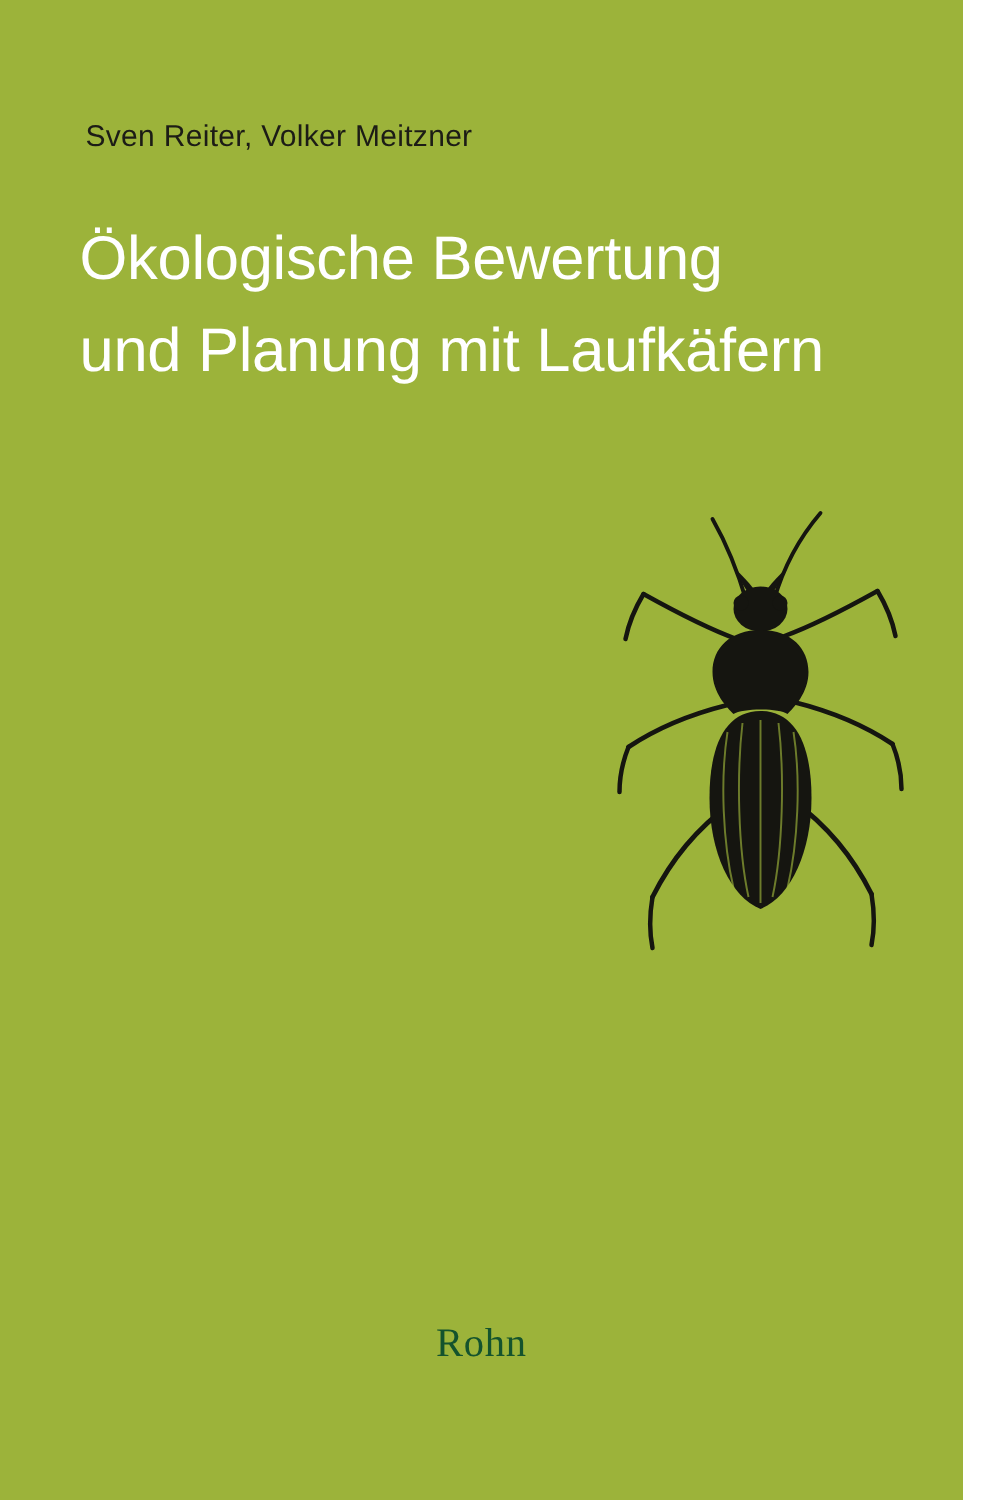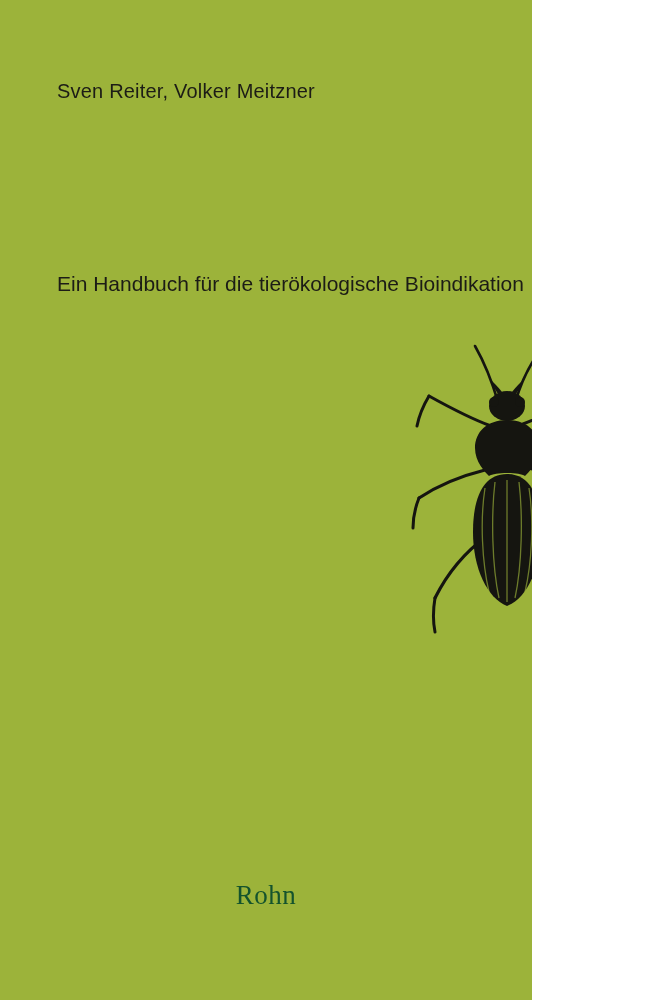--- a/index.html
+++ b/index.html
@@ -5,21 +5,21 @@
   html, body {
     margin: 0;
     padding: 0;
     background: #ffffff;
   }
   body {
     font-family: "Liberation Sans", sans-serif;
   }
   .cover {
     position: relative;
-    width: 532px;
+    width: 642px;
     height: 1000px;
     background: #9cb33a;
     overflow: hidden;
   }
   .authors {
     position: absolute;
     left: 57px;
     top: 80px;
     font-size: 20px;
     color: #1c1c16;
@@ -73,22 +73,25 @@
     height: 100%;
   }
 </style>
 </head>
 <body>
 
 <div class="cover">
 
   <div class="authors">Sven Reiter, Volker Meitzner</div>
 
+  <div class="title">
+    <span class="line">Ökologische Bewertung</span>
+    <span class="line">und Planung mit Laufkäfern</span>
+  </div>
 
-  <div class="subtitle">Ein Handbuch für die tierökologische Bioindikation</div>
 
   <div class="beetle">
     <svg viewBox="0 0 230 350" xmlns="http://www.w3.org/2000/svg">
       <g fill="none" stroke="#151510" stroke-linecap="round">
 
         <path d="M103 72 C96 48 88 30 80 16" stroke-width="2.6"></path>
         <path d="M121 70 C128 46 140 26 152 12" stroke-width="2.6"></path>
 
         <path d="M96 96 C74 88 52 76 34 66" stroke-width="3"></path>
         <path d="M34 66 C28 76 24 86 22 96" stroke-width="3"></path>

